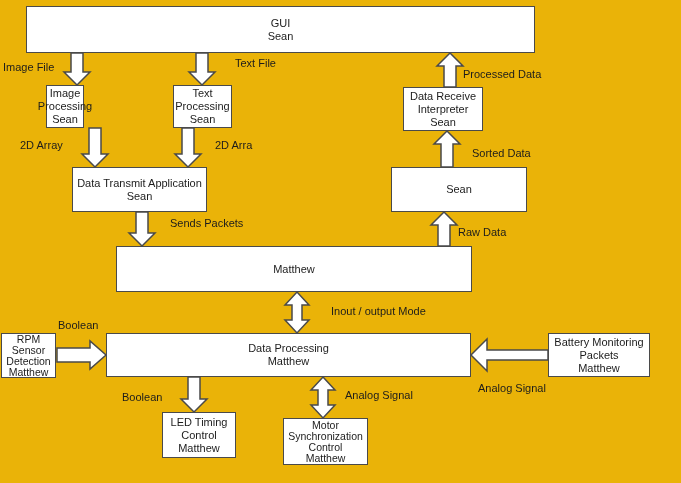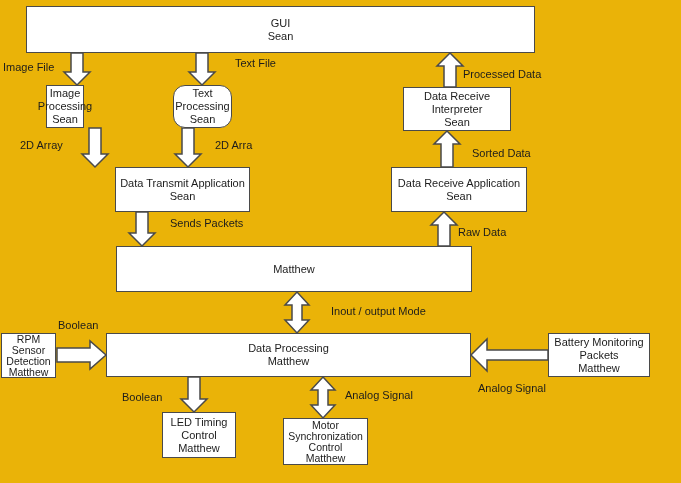--- a/index.html
+++ b/index.html
@@ -56,37 +56,36 @@
   <div class="node" style="left:26px;top:6px;width:509px;height:47px;">
     <div>GUI</div>
     <div>Sean</div>
   </div>
 
   <div class="node" style="left:46px;top:85px;width:38px;height:43px;">
     <div>Image Processing</div>
     <div>Sean</div>
   </div>
 
-  <div class="node" style="left:173px;top:85px;width:59px;height:43px;border-radius:12px;">
+  <div class="node" style="left:173px;top:85px;width:59px;height:43px;">
     <div>Text Processing</div>
     <div>Sean</div>
   </div>
 
-  <div class="node" style="left:403px;top:87px;width:108px;height:44px;">
+  <div class="node" style="left:403px;top:87px;width:80px;height:44px;">
     <div>Data Receive Interpreter</div>
     <div>Sean</div>
   </div>
 
-  <div class="node" style="left:72px;top:167px;width:135px;height:45px;margin-left:43px;">
+  <div class="node" style="left:72px;top:167px;width:135px;height:45px;">
     <div>Data Transmit Application</div>
     <div>Sean</div>
   </div>
 
   <div class="node" style="left:391px;top:167px;width:136px;height:45px;">
-    <div>Data Receive Application</div>
     <div>Sean</div>
   </div>
 
   <div class="node" style="left:116px;top:246px;width:356px;height:46px;">
     <div>Matthew</div>
   </div>
 
   <div class="node tight" style="left:1px;top:333px;width:55px;height:45px;">
     <div>RPM Sensor Detection</div>
     <div>Matthew</div>

